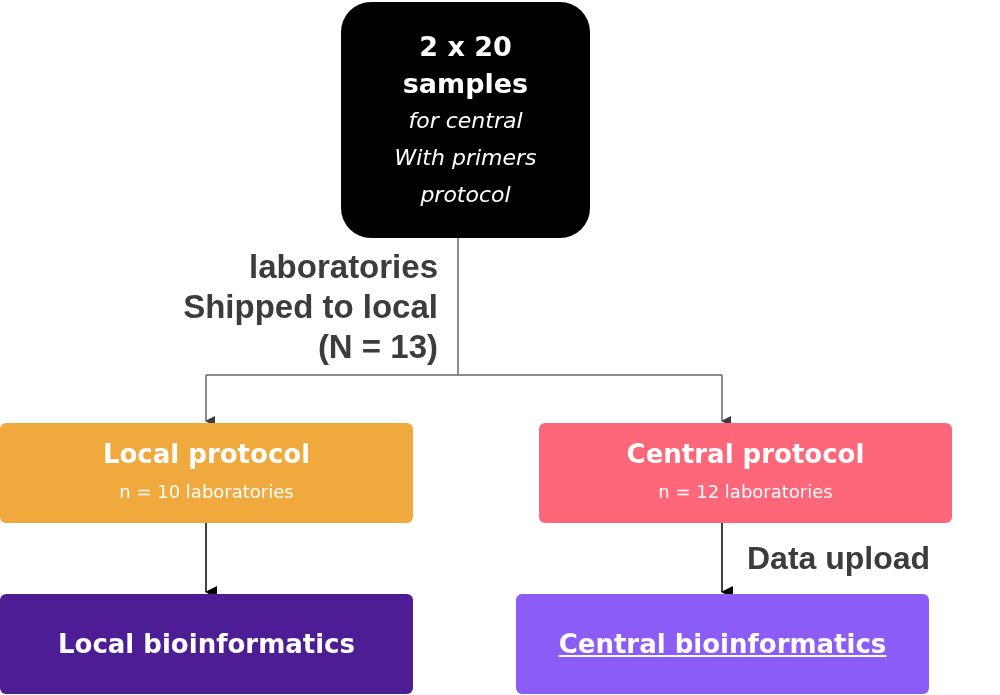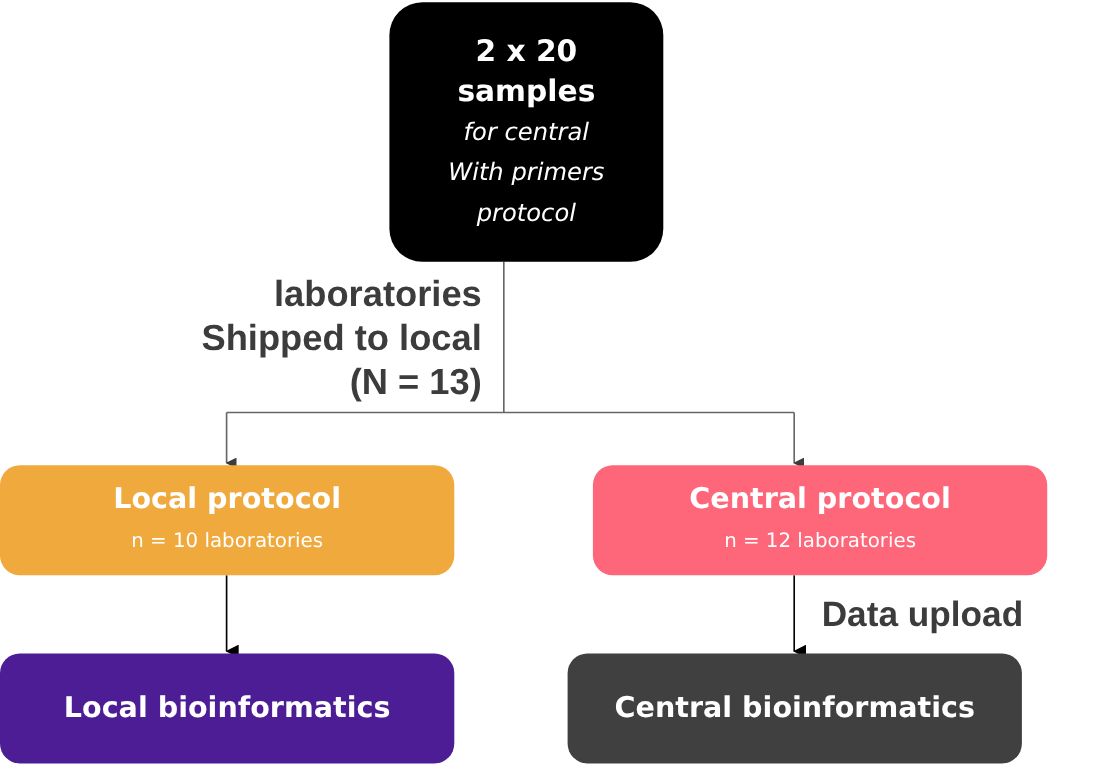--- a/index.html
+++ b/index.html
@@ -1,18 +1,18 @@
 <!DOCTYPE html>
 <html><head>
   <meta charset="utf-8">
   <style>
     html, body { margin: 0; padding: 0; background: #ffffff; }
     body { width: 1000px; height: 695px; position: relative; overflow: hidden; font-family: "DejaVu Sans", sans-serif; }
-    .box { position: absolute; border-radius: 18px; color: #ffffff; display: flex; flex-direction: column; align-items: center; justify-content: center; text-align: center; box-sizing: border-box; }
-    #root-box { left: 354px; top: 2px; width: 249px; height: 236px; background: #000000; border-radius: 30px; }
+    .box { position: absolute; border-radius: 6px; color: #ffffff; display: flex; flex-direction: column; align-items: center; justify-content: center; text-align: center; box-sizing: border-box; }
+    #root-box { left: 341px; top: 2px; width: 249px; height: 236px; background: #000000; border-radius: 30px; }
     #root-box .title { font-weight: bold; font-size: 27px; line-height: 37px; }
     #root-box .sub { font-style: italic; font-size: 22px; line-height: 37px; }
     .orange { background: #f0a93c; }
     .pink { background: #fe6679; }
     #local-protocol { left: 0px; top: 423px; width: 413px; height: 100px; }
     #central-protocol { left: 516px; top: 423px; width: 413px; height: 100px; margin-left: 23px; }
     #local-bio { left: 0px; top: 594px; width: 413px; height: 100px; }
     #central-bio { left: 516px; top: 594px; width: 413px; height: 100px; }
     .box .head { font-weight: bold; font-size: 26px; line-height: 38px; }
     .box .count { font-size: 18px; line-height: 38px; }
@@ -64,15 +64,15 @@
   <div class="head">Central protocol</div>
   <div class="count">n = 12 laboratories</div>
 </div>
 
 <div class="label" id="upload-label">Data upload</div>
 
 <div class="box orange" id="local-bio" style="background: #4c1d95; align-items: center;">
   <div class="head">Local bioinformatics</div>
 </div>
 
-<div class="box pink" id="central-bio" style="background: #404040;">
+<div class="box pink" id="central-bio" style="background: #8b5cf6; text-decoration: underline;">
   <div class="head">Central bioinformatics</div>
 </div>
 
 </body></html>

